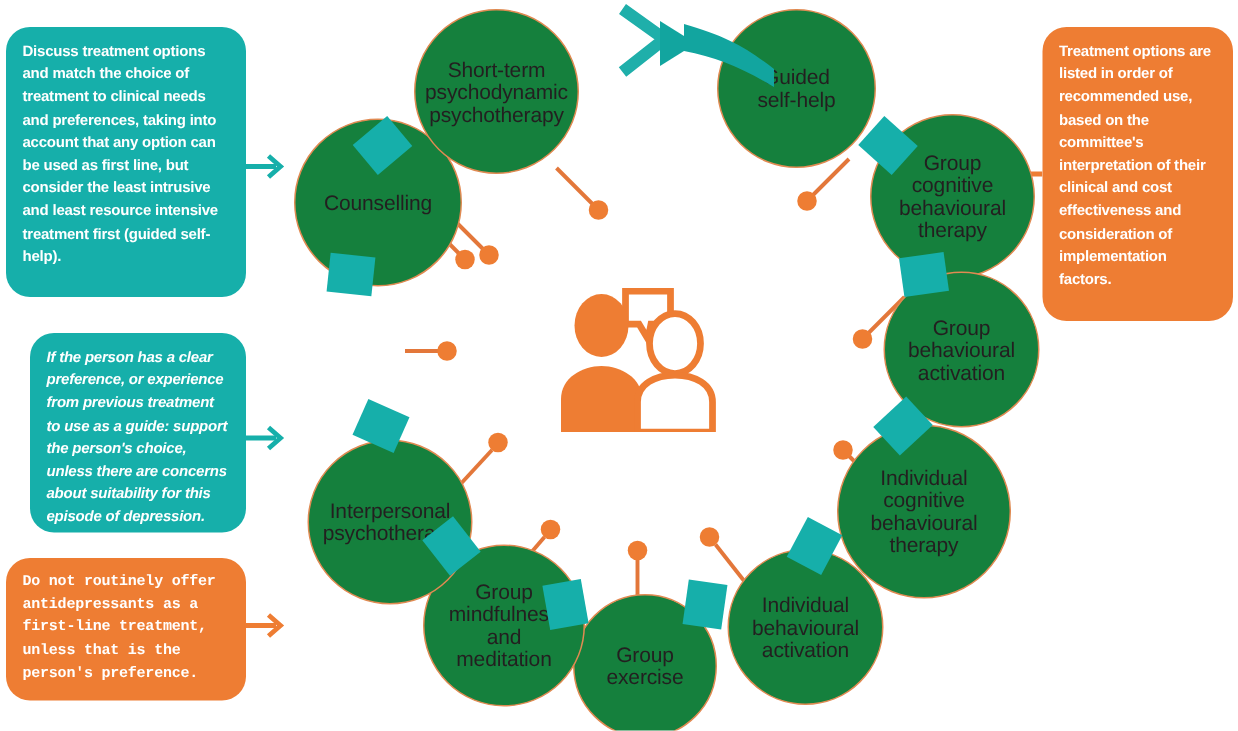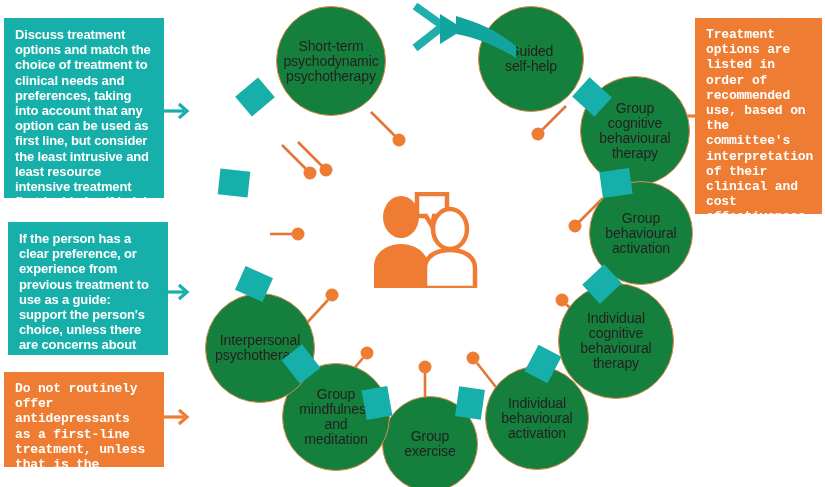--- a/index.html
+++ b/index.html
@@ -9,24 +9,24 @@
     background:#ffffff;
     font-family:"Liberation Sans", sans-serif;
     overflow:hidden;
     position:relative;
   }
   #stage{position:absolute;left:0;top:0;width:825px;height:487px;}
 
   
   .callout{
     position:absolute;
-    border-radius:0;
+    border-radius:16px;
     color:#ffffff;
     font-weight:bold;
-    font-size:13px;
+    font-size:10px;
     line-height:15.2px;
     padding:9px 12px 9px 11px;
     box-sizing:border-box;
     letter-spacing:-0.15px;
   }
   .callout.teal{background:#16AFAA;}
   .callout.orange{background:#EE7D33;}
 
   
   .arrow{
@@ -75,37 +75,37 @@
 <div id="stage">
 
   <div class="callout teal" style="left:4px;top:18px;width:160px;height:180px;">
     <span>Discuss treatment options and match the choice of treatment to clinical needs and preferences, taking into account that any option can be used as first line, but consider the least intrusive and least resource intensive treatment first (guided self-help).</span>
   </div>
   <svg class="arrow" style="left:163px;top:100px;" viewBox="0 0 30 22">
     <path d="M0 11 H21" stroke="#16AFAA" stroke-width="3.2" fill="none"></path>
     <path d="M16 4 L24 11 L16 18" stroke="#16AFAA" stroke-width="3.2" fill="none" stroke-linecap="butt" stroke-linejoin="miter"></path>
   </svg>
 
-  <div class="callout teal" style="left:8px;top:222px;width:160px;height:133px;">
+  <div class="callout teal" style="left:20px;top:222px;width:144px;height:133px;font-style:italic;">
     <span>If the person has a clear preference, or experience from previous treatment to use as a guide: support the person's choice, unless there are concerns about suitability for this episode of depression.</span>
   </div>
   <svg class="arrow" style="left:163px;top:281px;" viewBox="0 0 30 22">
     <path d="M0 11 H21" stroke="#16AFAA" stroke-width="3.2" fill="none"></path>
     <path d="M16 4 L24 11 L16 18" stroke="#16AFAA" stroke-width="3.2" fill="none"></path>
   </svg>
 
   <div class="callout orange" style="left:4px;top:372px;width:160px;height:95px;font-family:Liberation Mono, monospace;">
     <span>Do not routinely offer antidepressants as a first-line treatment, unless that is the person's preference.</span>
   </div>
   <svg class="arrow" style="left:163px;top:406px;" viewBox="0 0 30 22">
     <path d="M0 11 H21" stroke="#EE7D33" stroke-width="3.2" fill="none"></path>
     <path d="M16 4 L24 11 L16 18" stroke="#EE7D33" stroke-width="3.2" fill="none"></path>
   </svg>
 
-  <div class="callout orange" style="left:695px;top:18px;width:127px;height:196px;font-family:Liberation Mono, monospace;">
+  <div class="callout orange" style="left:695px;top:18px;width:127px;height:196px;">
     <span>Treatment options are listed in order of recommended use, based on the committee's interpretation of their clinical and cost effectiveness and consideration of implementation factors.</span>
   </div>
   <svg class="arrow" style="left:665px;top:105px;" viewBox="0 0 30 22">
     <path d="M30 11 H9" stroke="#EE7D33" stroke-width="3.2" fill="none"></path>
     <path d="M14 4 L6 11 L14 18" stroke="#EE7D33" stroke-width="3.2" fill="none"></path>
   </svg>
 
   <svg id="chevron" style="left:412px;top:2px;width:115px;height:62px;" viewBox="0 0 115 62">
     <path d="M3 4 L31 24 L3 46" stroke="#1FAFAA" stroke-width="8" fill="none" stroke-linejoin="miter" stroke-linecap="butt"></path>
     <path d="M28 12 L52 27 L28 42 Z" fill="#12A59F"></path>
@@ -209,18 +209,21 @@
 
   <div class="node" style="left:282px;top:363px;width:108px;height:108px;">
     <span>Group<br>mindfulness<br>and<br>meditation</span>
   </div>
 
   <div class="node" style="left:205px;top:293px;width:110px;height:110px;">
     <span>Interpersonal<br>psychotherapy</span>
   </div>
 
 
+  <div class="node" style="left:196px;top:79px;width:112px;height:112px;">
+    <span>Counselling</span>
+  </div>
 
   <div class="node" style="left:276px;top:6px;width:110px;height:110px;">
     <span>Short-term<br>psychodynamic<br>psychotherapy</span>
   </div>
 
 </div>
 
 </body></html>

